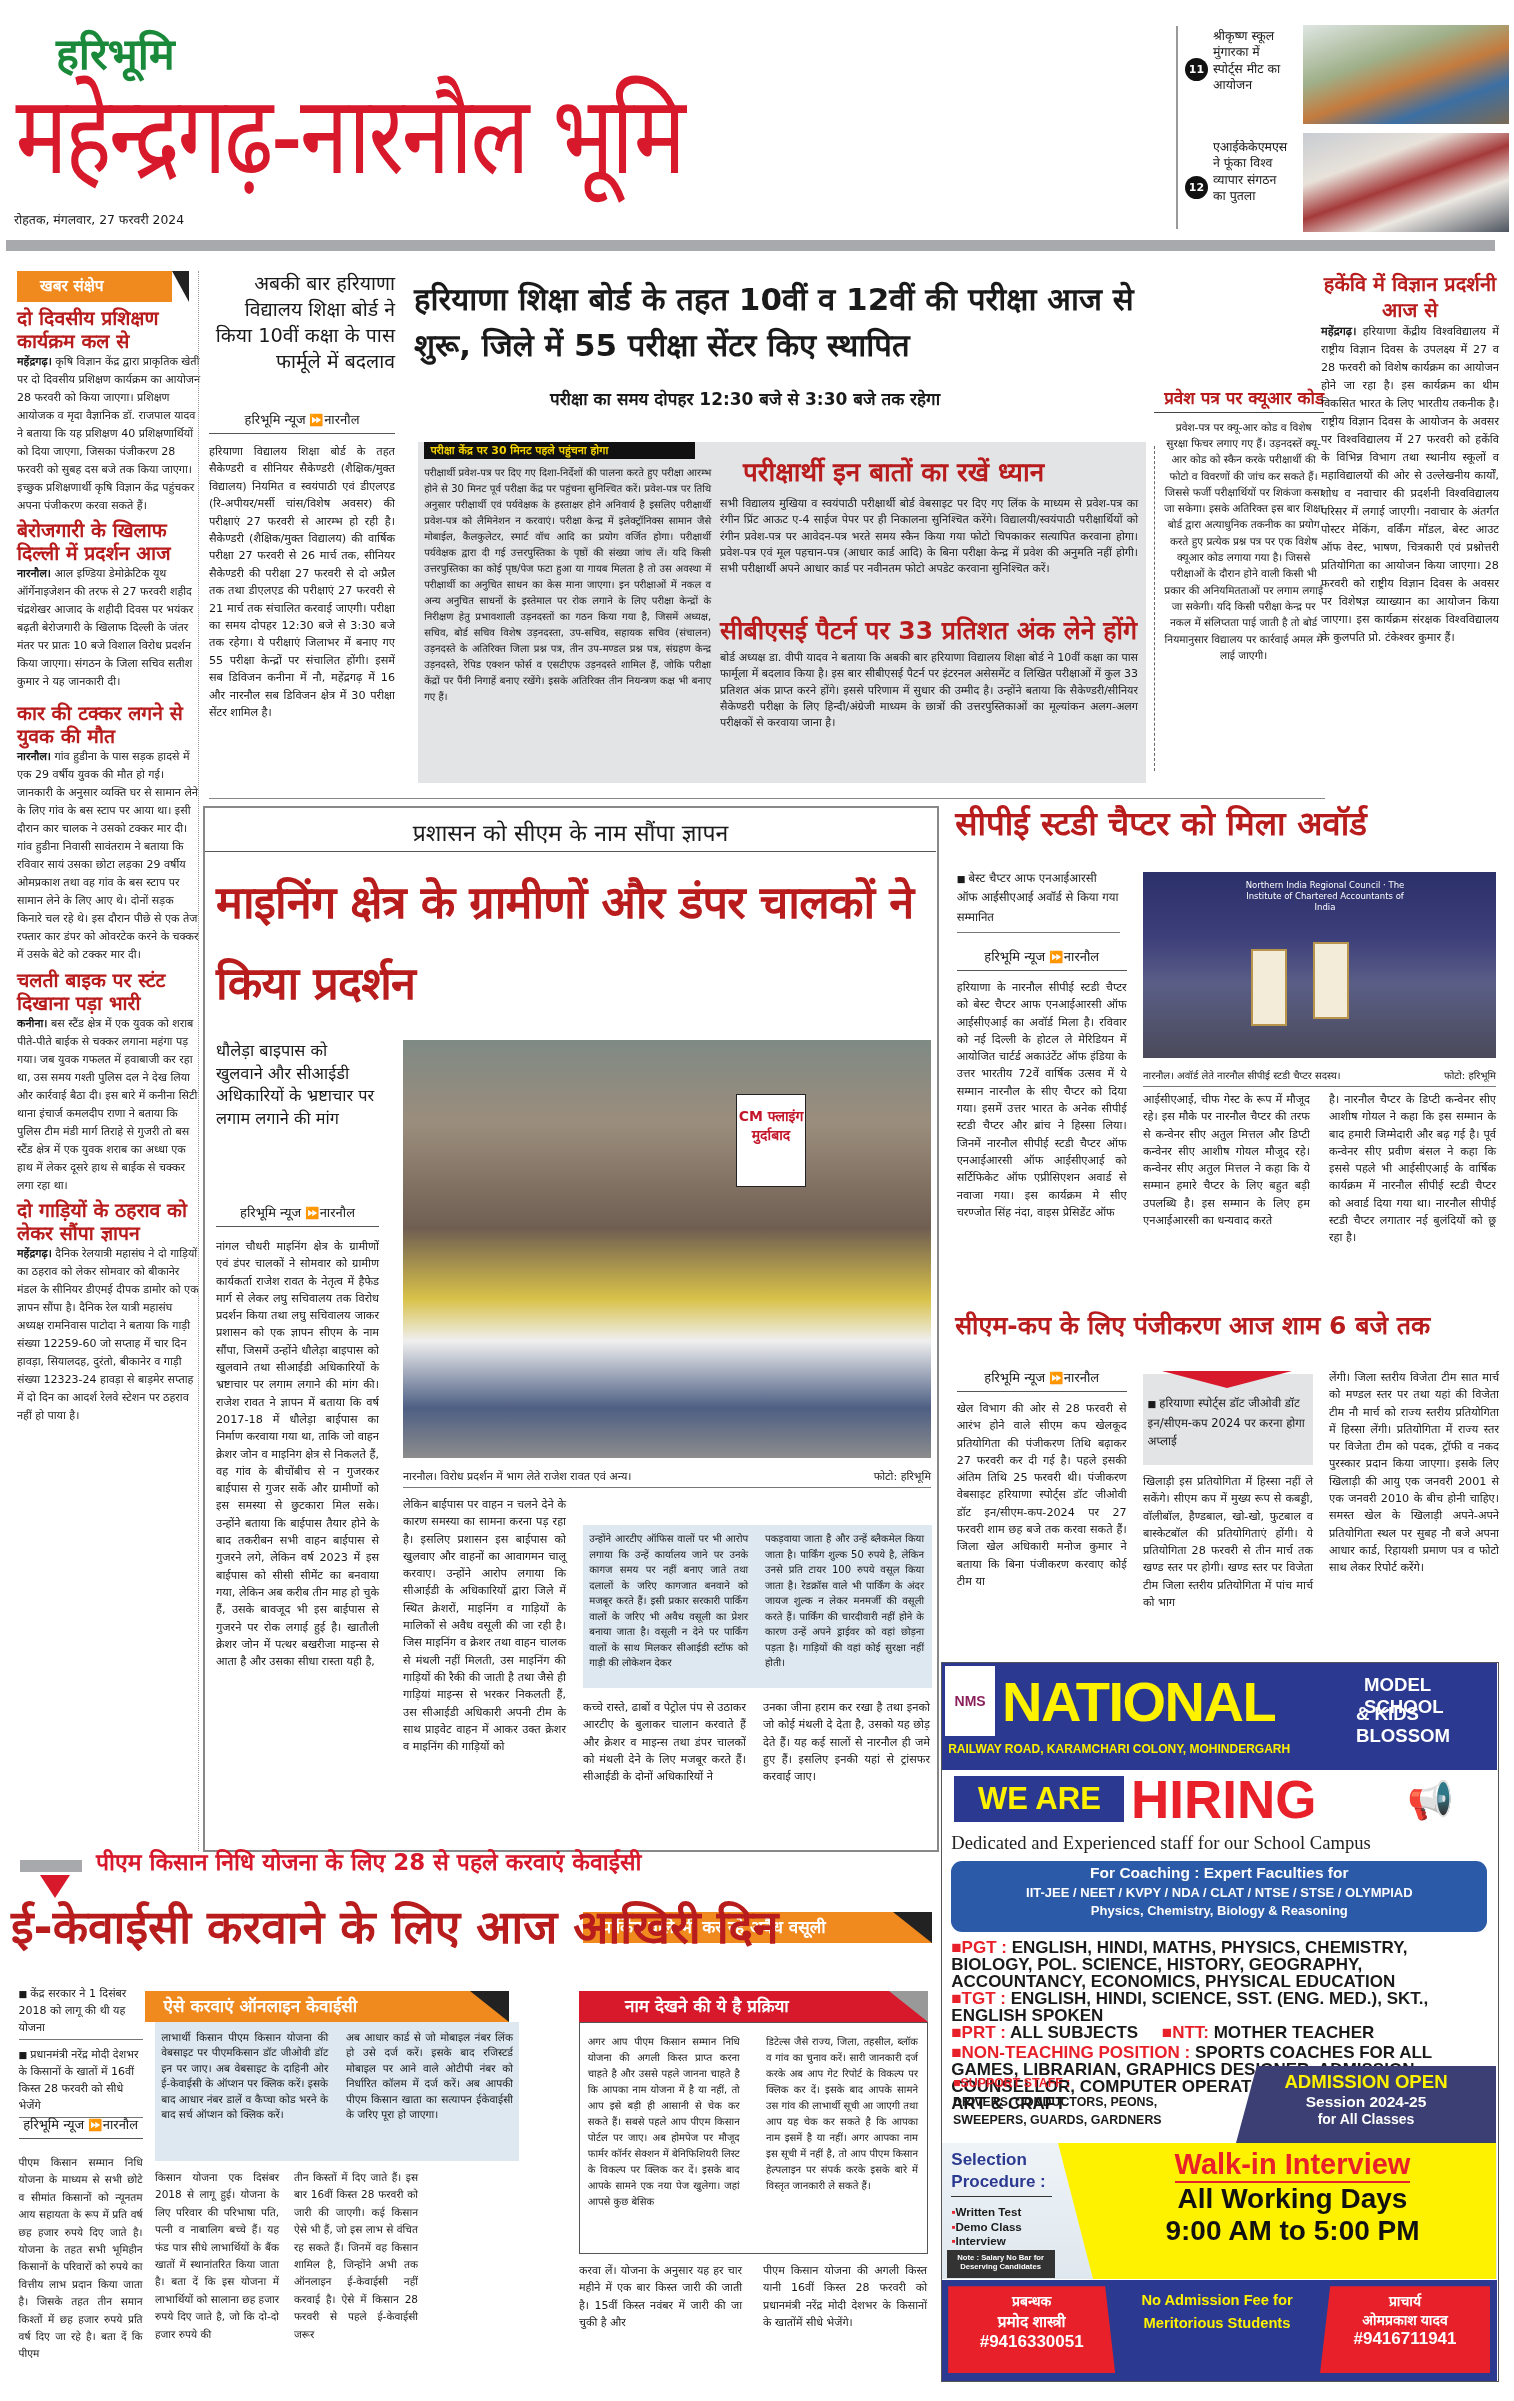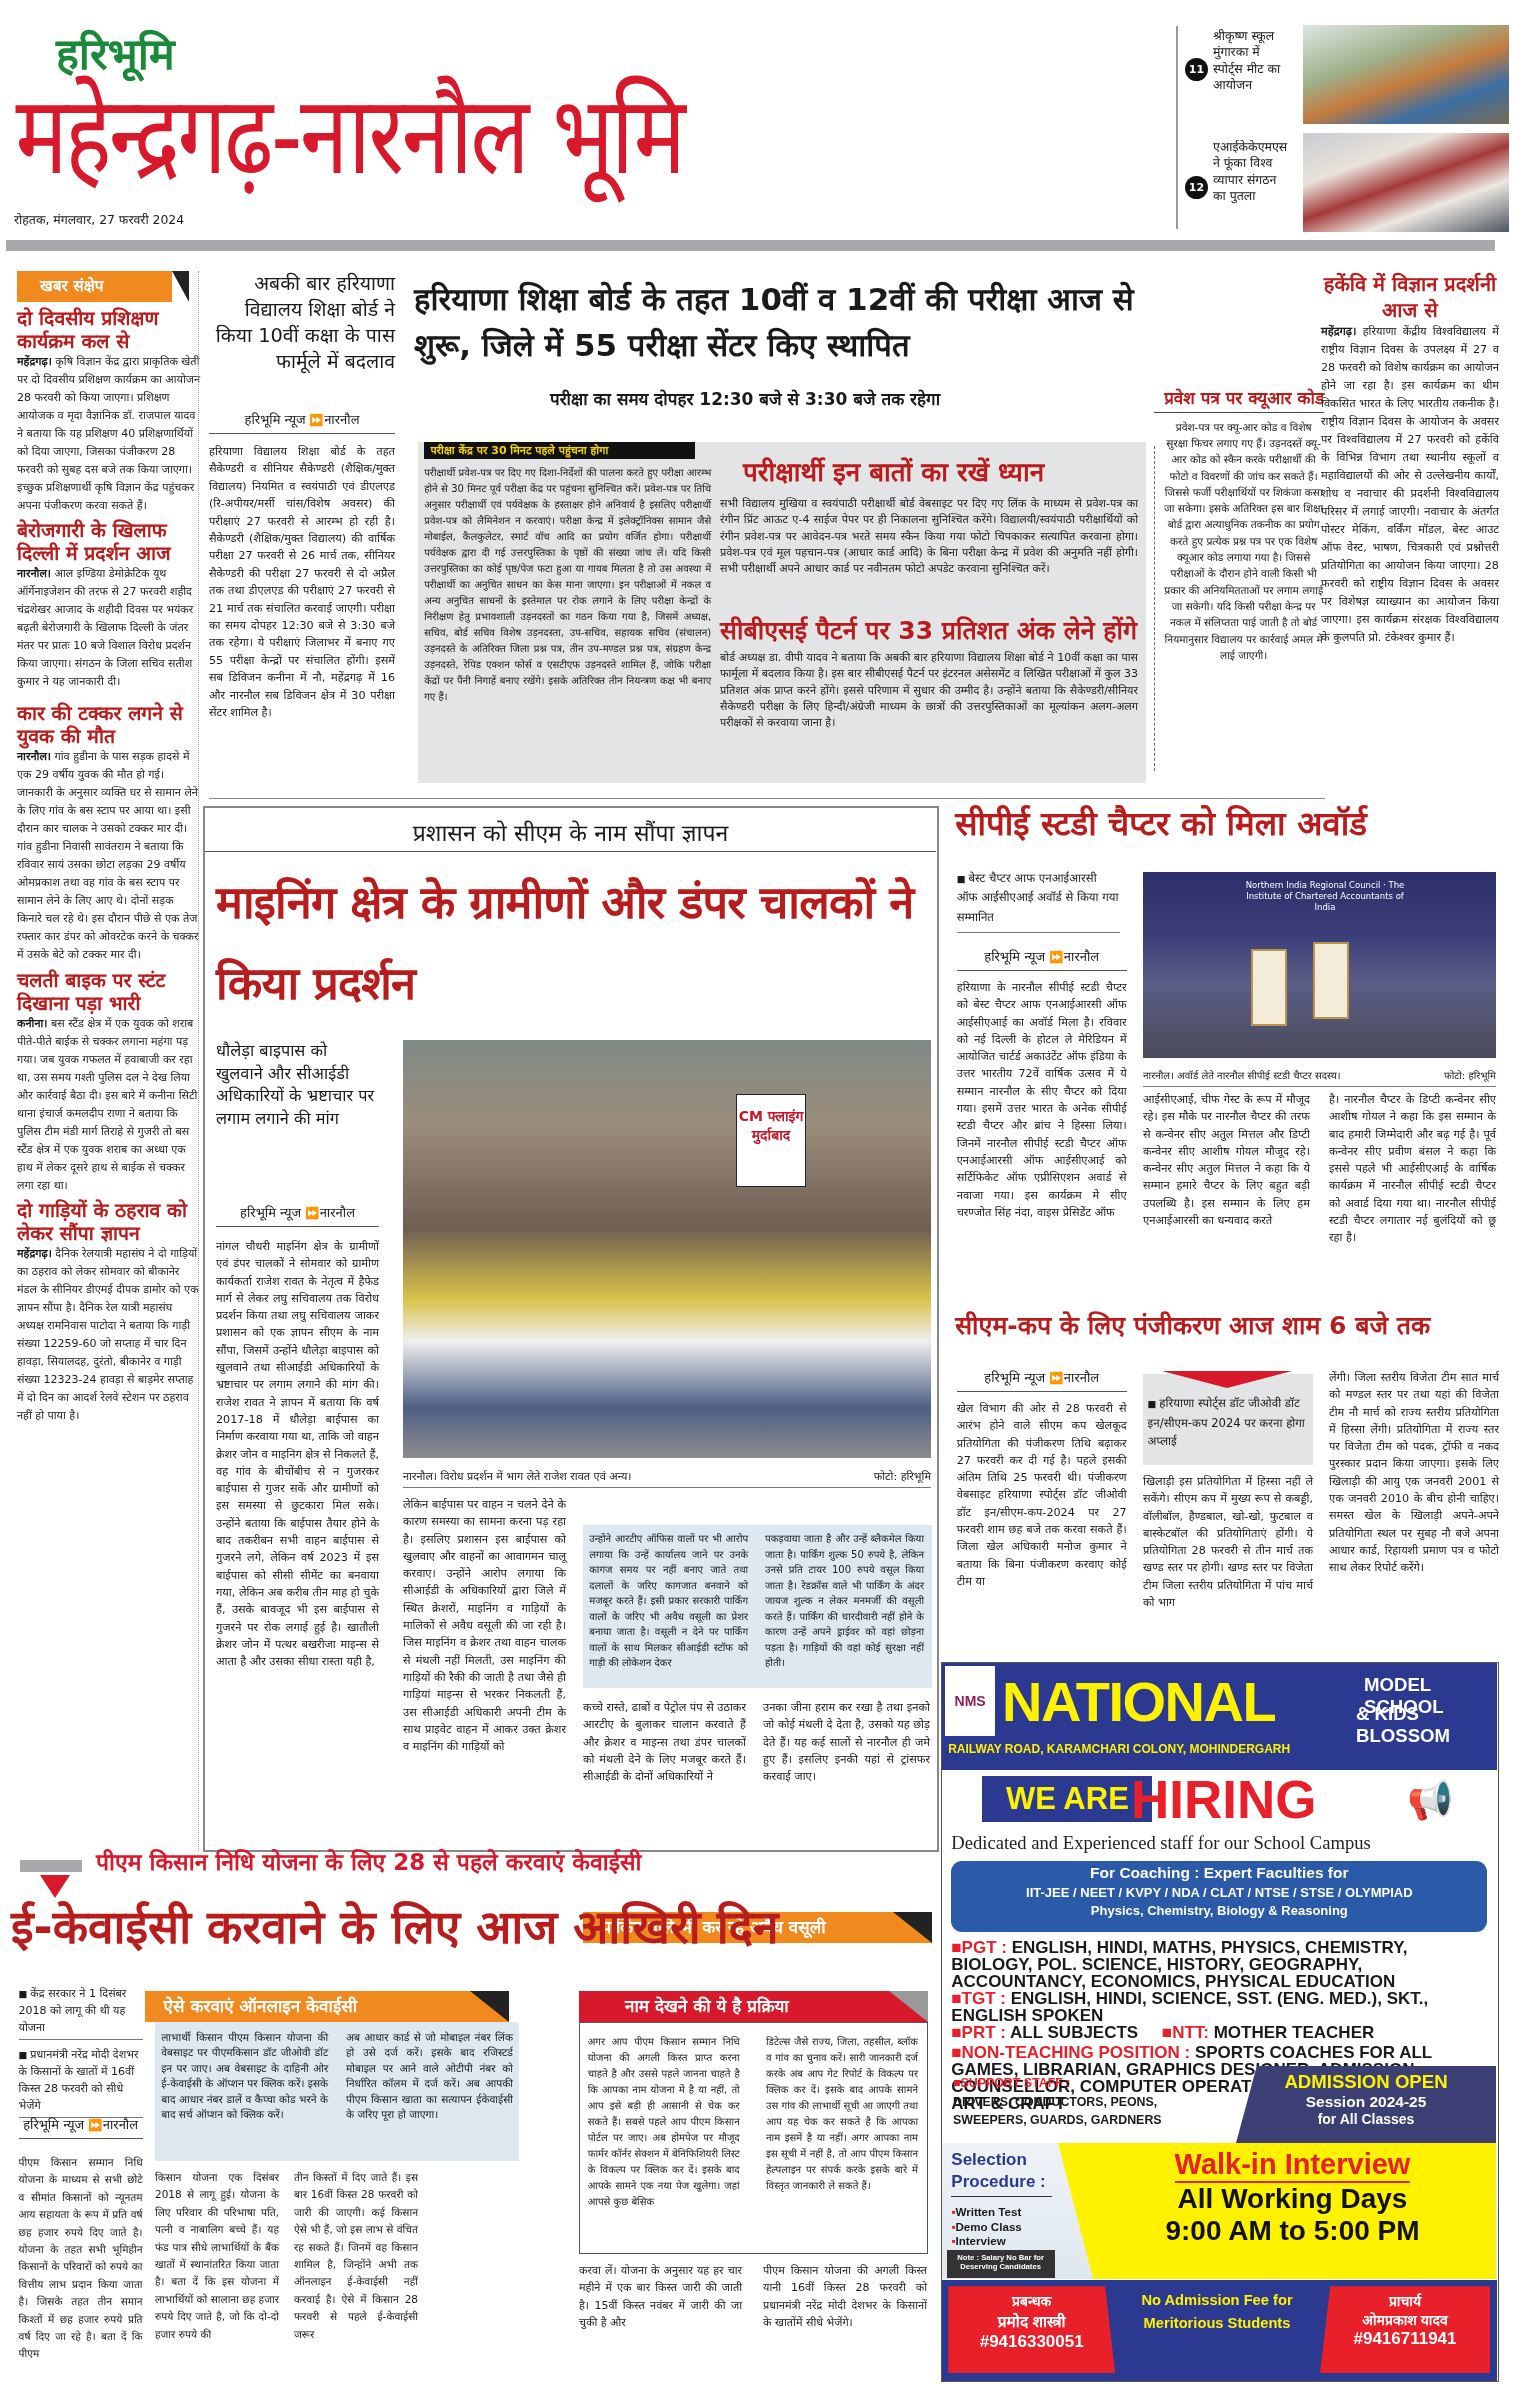--- a/index.html
+++ b/index.html
@@ -201,21 +201,21 @@
 <div class="abs" style="left:941px;top:1662px;width:558px;height:720px;border:1.5px solid #555;background:#fff;font-family:'Liberation Sans',sans-serif;overflow:hidden;">
   <div class="abs" style="left:0;top:0;width:555px;height:107px;background:#2b3990;">
     <div class="abs" style="left:3.1px;top:3.1px;width:50px;height:70px;background:#fff;color:#8a1f5a;font-size:14px;font-weight:bold;text-align:center;line-height:70px;">
       <span>NMS</span>
     </div>
     <div class="abs" style="left:60px;top:0;font-size:56px;font-weight:bold;color:#fff200;letter-spacing:-1.5px;line-height:77px;">NATIONAL</div>
     <div class="abs" style="left:422px;top:11px;font-size:18.6px;font-weight:bold;color:#fff;">MODEL SCHOOL</div>
     <div class="abs" style="left:414px;top:40px;font-size:18.6px;font-weight:bold;color:#fff;">&amp; KIDS BLOSSOM</div>
     <div class="abs" style="left:6.2px;top:79px;font-size:12px;font-weight:bold;color:#fff200;white-space:nowrap;">RAILWAY ROAD, KARAMCHARI COLONY, MOHINDERGARH</div>
   </div>
-  <div class="abs" style="left:12.4px;top:113px;width:170px;height:46px;background:#2b3990;color:#fff200;font-size:31px;font-weight:bold;text-align:center;line-height:46px;margin-left:28px;">WE ARE</div>
+  <div class="abs" style="left:12.4px;top:113px;width:170px;height:46px;background:#2b3990;color:#fff200;font-size:31px;font-weight:bold;text-align:center;line-height:46px;">WE ARE</div>
   <div class="abs" style="left:189px;top:107px;font-size:53px;font-weight:bold;color:#e8202a;line-height:59px;">HIRING</div>
   <div class="abs" style="left:465px;top:116px;font-size:37px;color:#2b3990;">📢</div>
   <div class="abs" style="left:9.3px;top:169px;font-family:'Liberation Serif',serif;font-size:18.6px;color:#222;white-space:nowrap;">Dedicated and Experienced staff for our School Campus</div>
   <div class="abs" style="left:9.3px;top:198px;width:536px;height:71px;background:#2b5aa8;border-radius:11px;color:#fff;text-align:center;font-weight:bold;">
     <div style="font-size:15.5px;margin-top:3.1px;">For Coaching : Expert Faculties for</div>
     <div style="font-size:13px;margin-top:3.1px;">IIT-JEE / NEET / KVPY / NDA / CLAT / NTSE / STSE / OLYMPIAD</div>
     <div style="font-size:13px;margin-top:3.1px;">Physics, Chemistry, Biology &amp; Reasoning</div>
   </div>
   <div class="abs" style="left:9.3px;top:276px;width:539px;font-size:17px;line-height:17px;font-weight:bold;font-family:'Liberation Sans Narrow','Liberation Sans',sans-serif;">
     <div><span style="color:#e8202a;">■</span><span style="color:#e8202a;">PGT :</span> <span>ENGLISH, HINDI, MATHS, PHYSICS, CHEMISTRY, BIOLOGY, POL. SCIENCE, HISTORY, GEOGRAPHY, ACCOUNTANCY, ECONOMICS, PHYSICAL EDUCATION</span></div>

